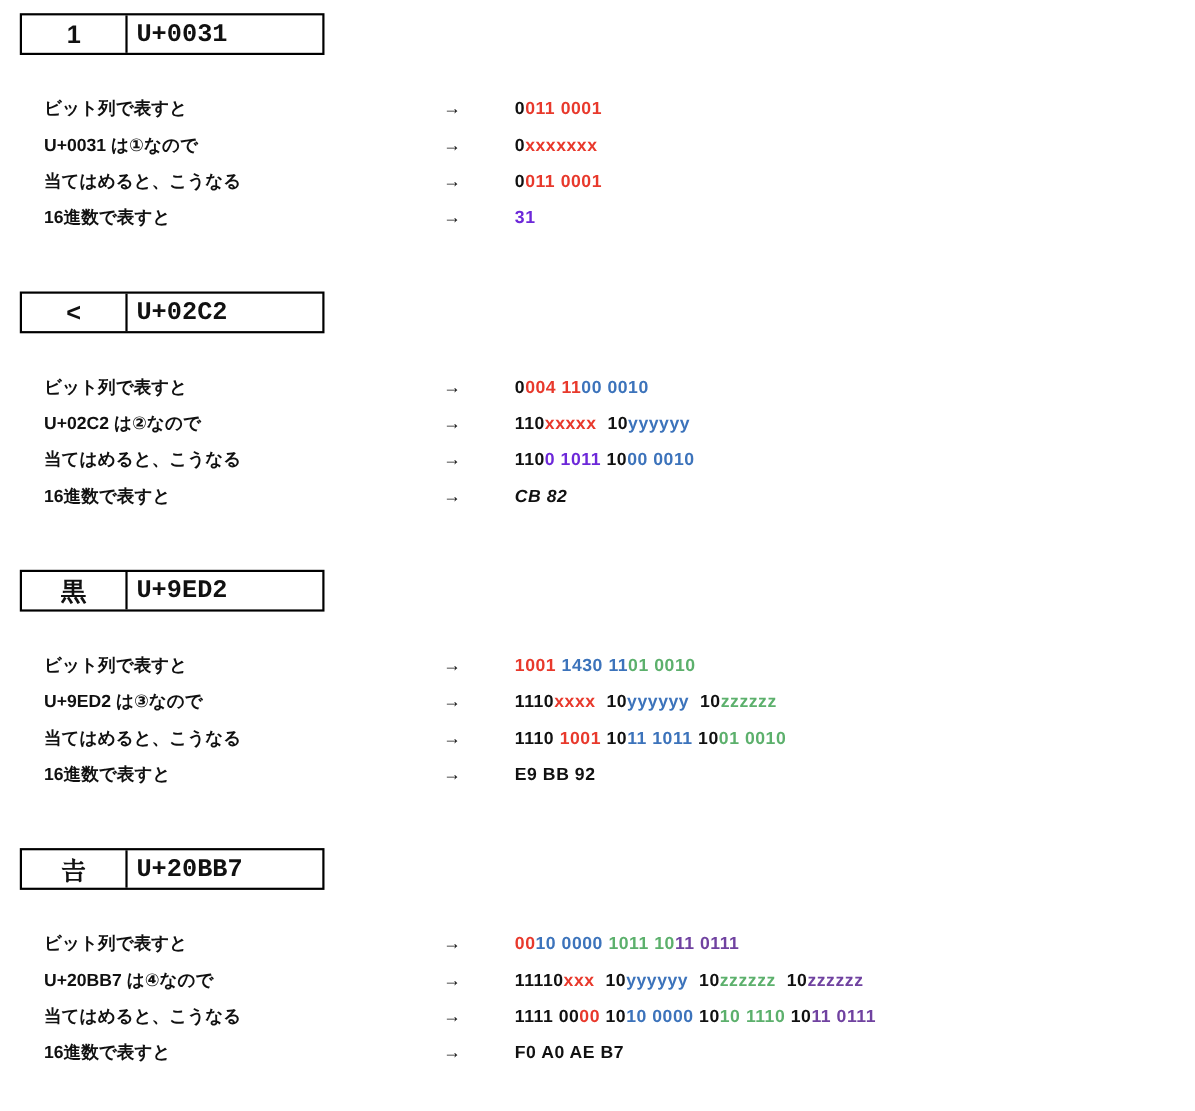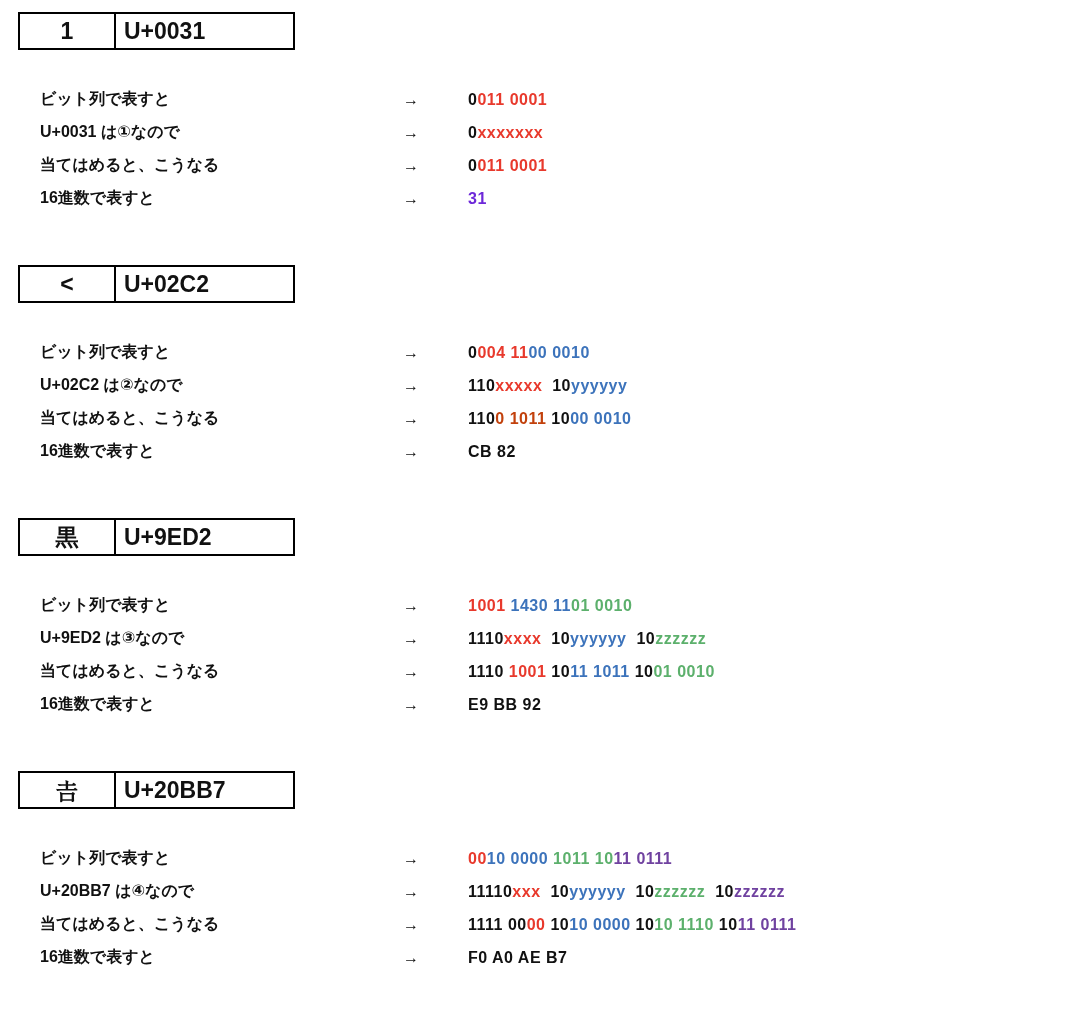--- a/index.html
+++ b/index.html
@@ -20,21 +20,21 @@
     height: 38px;
     border: 2px solid #000000;
     background: #ffffff;
   }
   .cell { font-size: 23px; display: flex; align-items: center; }
   .cell.char {
     width: 96px;
     border-right: 2px solid #000000;
     justify-content: center;
   }
-  .cell.code { flex: 1; padding-left: 8px; }
+  .cell.code { flex: 1; padding-left: 8px; font-family: Liberation Mono, monospace; }
   .rows { margin: 33px 0 0 22px; }
   .row {
     display: flex;
     align-items: center;
     height: 33px;
     font-size: 16px;
   }
   .label { width: 363px; flex-shrink: 0; }
   .arrow { width: 65px; flex-shrink: 0; }
   .value { white-space: pre; letter-spacing: 0.5px; }
@@ -85,26 +85,26 @@
         <span class="value"><span style="color: rgb(17, 17, 17);">0</span><span style="color: rgb(232, 57, 44);">004 11</span><span style="color: rgb(60, 115, 187);">00 0010</span></span>
       </div>
       <div class="row">
         <span class="label">U+02C2 は②なので</span>
         <span class="arrow">→</span>
         <span class="value"><span style="color: rgb(17, 17, 17);">110</span><span style="color: rgb(232, 57, 44);">xxxxx</span><span style="color: rgb(17, 17, 17);">  10</span><span style="color: rgb(60, 115, 187);">yyyyyy</span></span>
       </div>
       <div class="row">
         <span class="label">当てはめると、こうなる</span>
         <span class="arrow">→</span>
-        <span class="value"><span style="color: rgb(17, 17, 17);">110</span><span style="color: #c2410c;">0 1011</span><span style="color: rgb(17, 17, 17);"> 10</span><span style="color: rgb(60, 115, 187);">00 0010</span></span>
+        <span class="value"><span style="color: rgb(17, 17, 17);">110</span><span style="color: #6d28d9;">0 1011</span><span style="color: rgb(17, 17, 17);"> 10</span><span style="color: rgb(60, 115, 187);">00 0010</span></span>
       </div>
       <div class="row">
         <span class="label">16進数で表すと</span>
         <span class="arrow">→</span>
-        <span class="value"><span style="color: rgb(17, 17, 17);">CB 82</span></span>
+        <span class="value"><span style="color: rgb(17, 17, 17); font-style: italic;">CB 82</span></span>
       </div>
     </div>
   </section>
 
   <section class="block">
     <div class="header-box">
       <div class="cell char">黒</div>
       <div class="cell code">U+9ED2</div>
     </div>
     <div class="rows">

